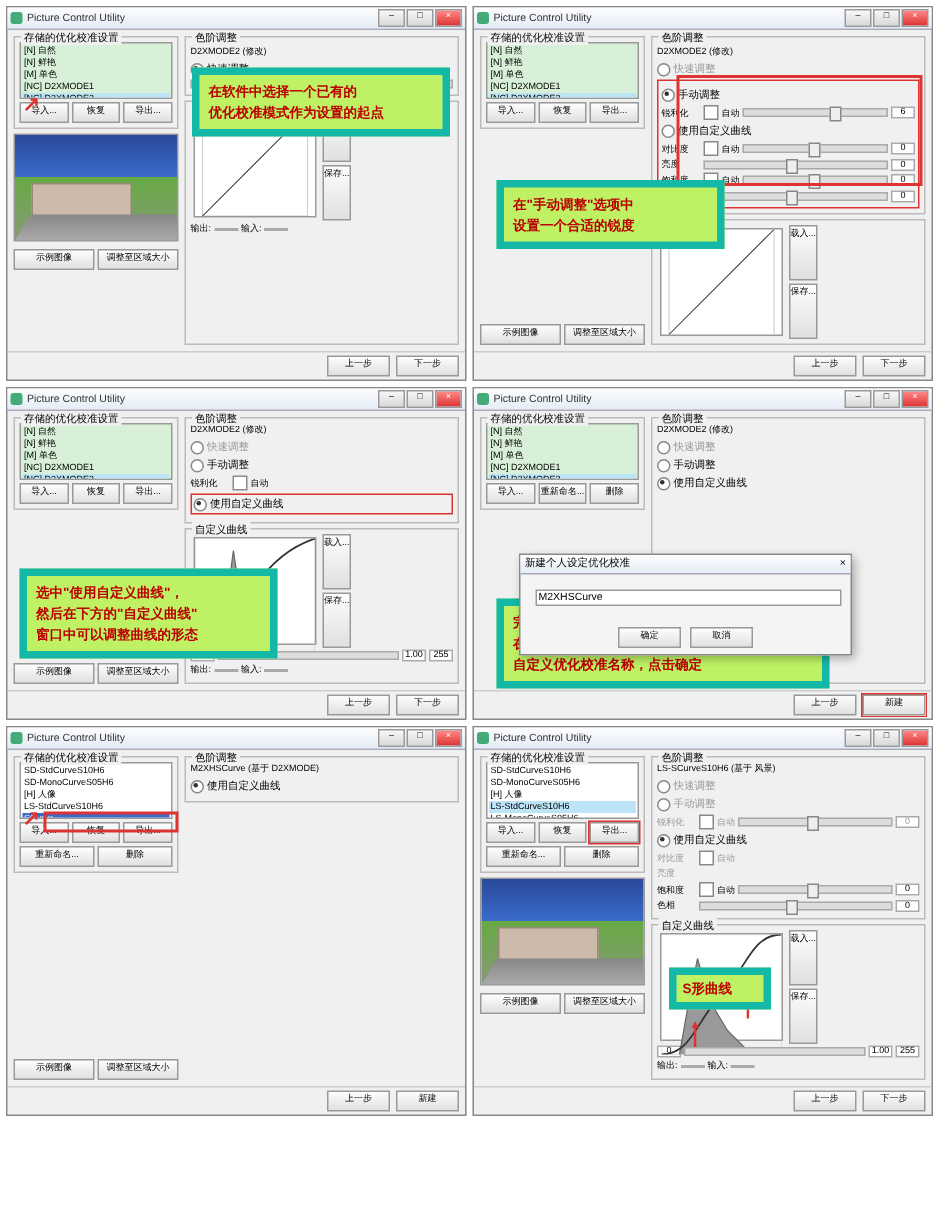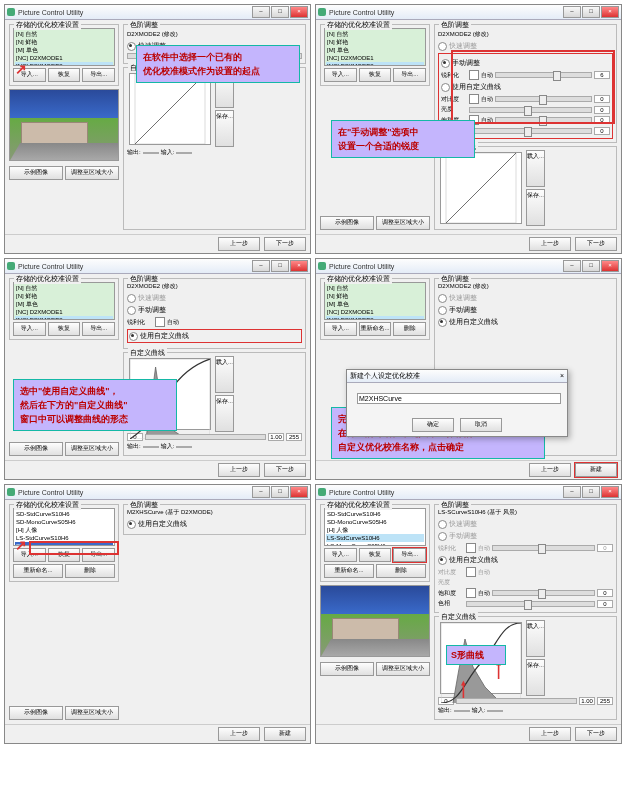--- a/index.html
+++ b/index.html
@@ -29,21 +29,21 @@
   .radiolabel { font-size: 7px; margin: 2px 0; }
   .subrow { display: flex; align-items: center; gap: 2px; font-size: 6px; margin: 1px 0; }
   .subrow .lbl { width: 26px; }
   .slider { flex: 1; height: 4px; background: #ddd; border: 1px solid #aaa; position: relative; }
   .slider .thumb { position: absolute; top: -2px; width: 6px; height: 8px; background: #eee; border: 1px solid #888; }
   .valbox { width: 14px; border: 1px solid #aaa; background: #fff; text-align: center; font-size: 6px; }
   .curvebox { border: 1px solid #999; background: #fff; width: 80px; height: 70px; position: relative; margin: 2px; }
   .curvebox svg { width: 100%; height: 100%; }
   .histbox { border: 1px solid #999; background: #fff; width: 80px; height: 70px; position: relative; margin: 2px; }
   .bottombar { border-top: 1px solid #ccc; padding: 2px 4px; display: flex; justify-content: flex-end; gap: 4px; }
-  .note { position: absolute; background: #c4b5fd; border: 1px solid #14b8a6; padding: 4px 6px; font-size: 9px; line-height: 14px; color: #b00; z-index: 10; font-weight: bold; }
+  .note { position: absolute; background: #bef264; border: 5px solid #14b8a6; padding: 4px 6px; font-size: 9px; line-height: 14px; color: #b00; z-index: 10; font-weight: bold; }
   .redbox { position: absolute; border: 2px solid #d33; z-index: 5; }
   .redarrow { position: absolute; color: #d33; font-size: 14px; font-weight: bold; z-index: 6; }
   .dialog { position: absolute; left: 30px; top: 110px; width: 220px; border: 1px solid #888; background: #f4f4f4; box-shadow: 2px 2px 6px rgba(0,0,0,.3); z-index: 20; }
   .dialog .dtitle { background: linear-gradient(#fdfdfd,#e4ecf7); border-bottom: 1px solid #aab; height: 12px; font-size: 7px; padding: 0 3px; line-height: 12px; display:flex; justify-content:space-between;}
   .dialog .dbody { padding: 10px; }
   .dialog input { width: 100%; border: 1px solid #999; font-size: 7px; padding: 1px; }
   .dialog .dbtns { display: flex; justify-content: center; gap: 6px; padding: 4px; }
   .fieldset { border: 1px solid #ccc; padding: 2px; margin-top: 2px; }
   .checkbox { width:8px; height:8px; border:1px solid #888; background:#fff; display:inline-block; vertical-align:middle; }
   .radio { width:7px; height:7px; border:1px solid #888; border-radius:50%; background:#fff; display:inline-block; vertical-align:middle; margin-right:2px; position:relative;}

